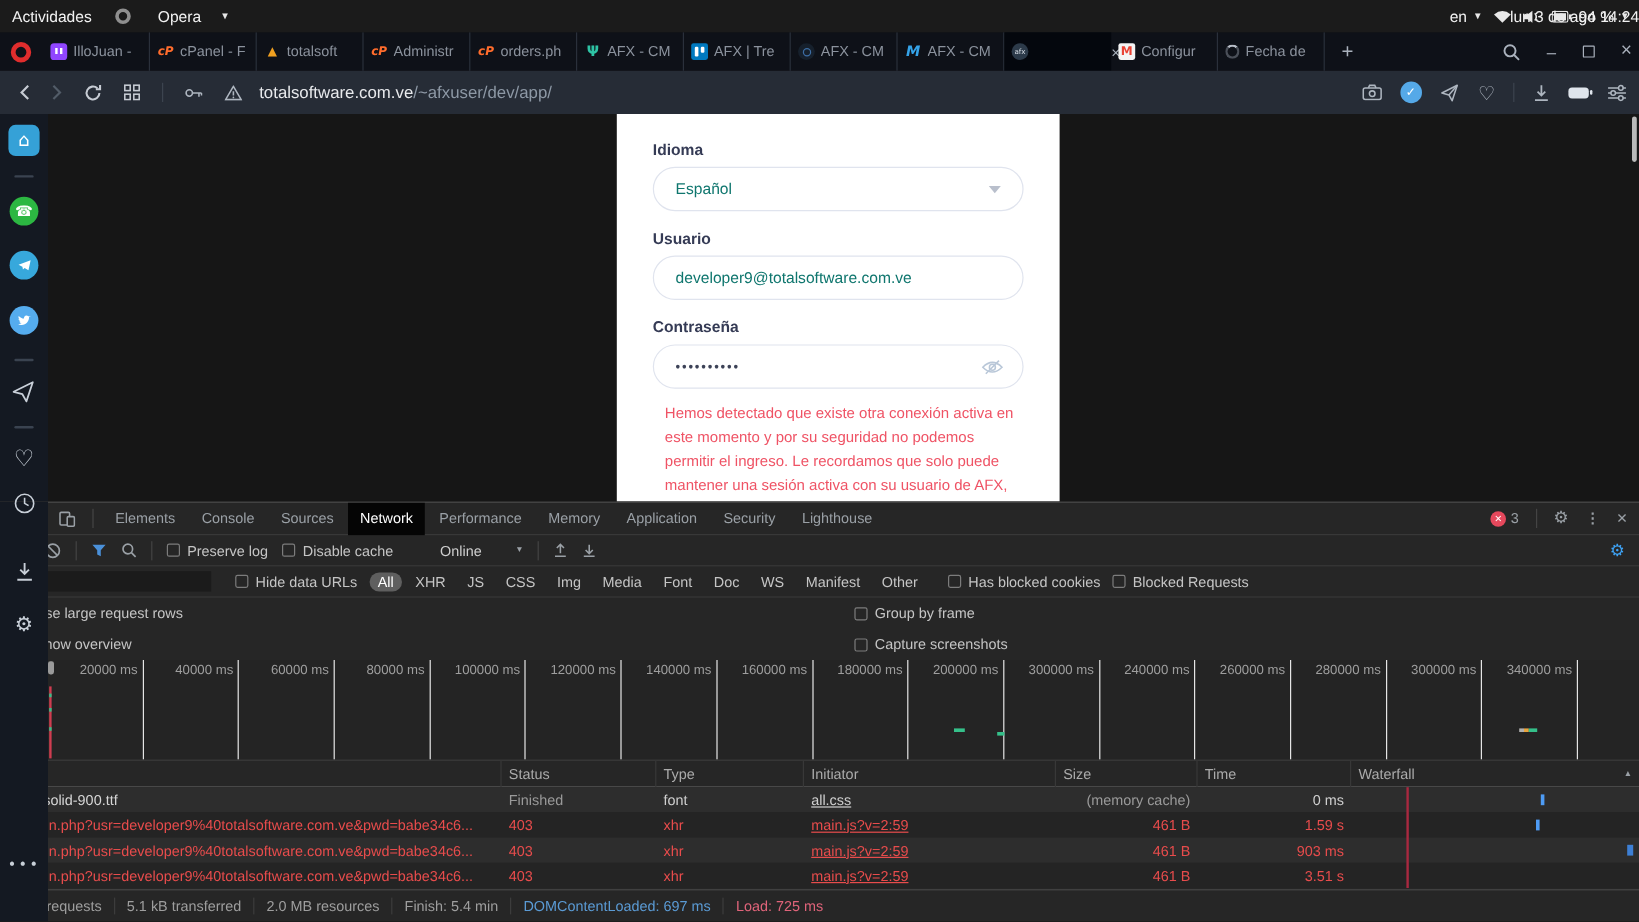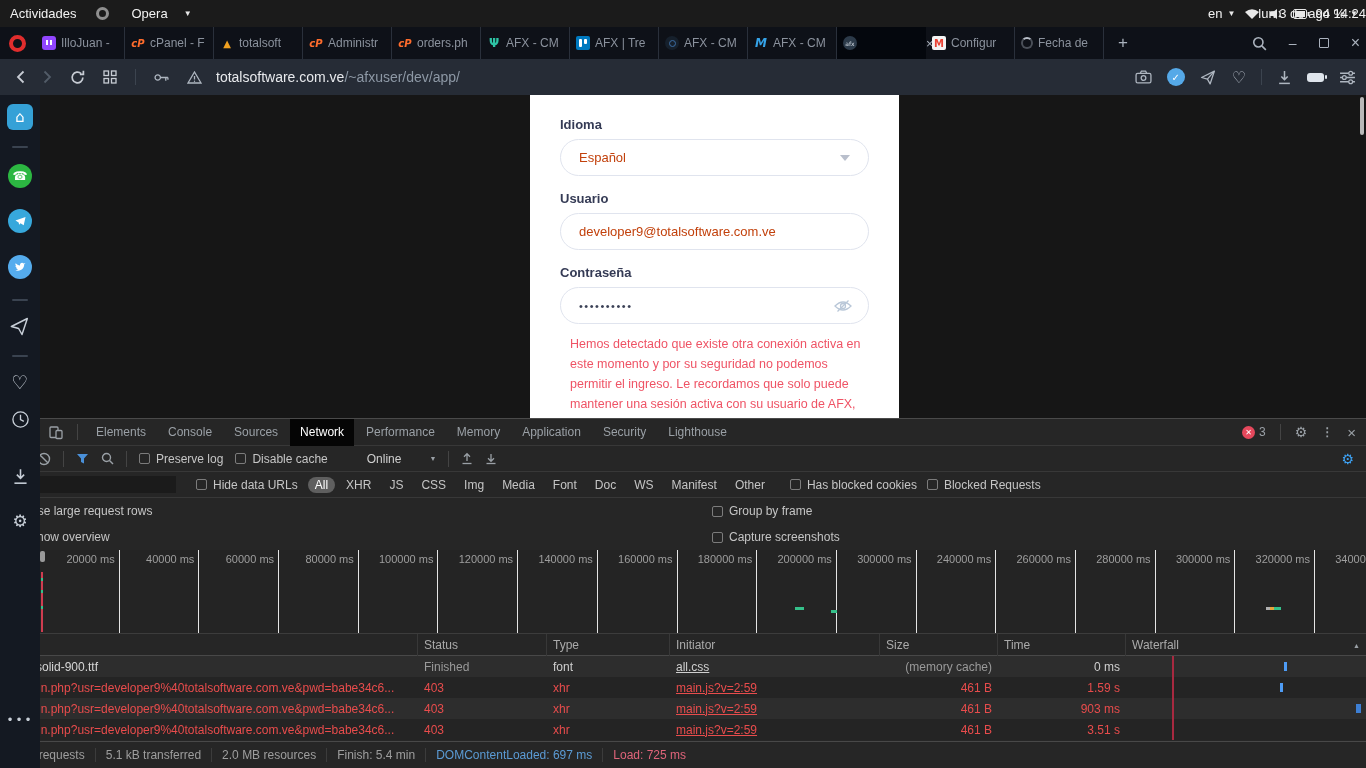--- a/index.html
+++ b/index.html
@@ -62,24 +62,24 @@
   #sidebar ~ #sidebar2 {}
   .side-slot { width:40px; display:flex; justify-content:center; position:absolute; }
   .sq-home { width:26px; height:26px; border-radius:6px; background:#35a1d7; color:#fff; font-size:15px; display:flex; align-items:center; justify-content:center; font-family:"DejaVu Sans",sans-serif; }
   .circ { width:24px; height:24px; border-radius:50%; display:flex; align-items:center; justify-content:center; color:#fff; font-size:12px; font-family:"DejaVu Sans",sans-serif; }
   .c-wa { background:#2cb742; } .c-tg { background:#37a8dc; } .c-tw { background:#55acee; }
   .side-div { width:16px; height:2px; background:#3a4350; border-radius:1px; }
   .glyph { font-family:"DejaVu Sans",sans-serif; color:#c8cfd8; }
 
   
   #page { position:absolute; left:40px; top:95px; width:1326px; height:323px; background:#161616; }
-  #card { position:absolute; left:490px; top:0; width:369px; height:323px; background:#ffffff; overflow:hidden; }
+  #card { position:absolute; left:474px; top:0; width:369px; height:323px; background:#ffffff; overflow:hidden; }
   .f-label { font-size:13px; font-weight:bold; color:#353b55; margin:0 0 0 30px; }
   .f-box { margin:7px 30px 0 30px; height:37px; border:1px solid #e0e4ee; border-radius:19px; display:flex; align-items:center; padding:0 18px; position:relative; }
-  .f-box input, .f-box .val { border:none; outline:none; font-family:"Liberation Sans",sans-serif; font-size:13px; color:#c2410c; width:100%; background:transparent; }
+  .f-box input, .f-box .val { border:none; outline:none; font-family:"Liberation Sans",sans-serif; font-size:13px; color:#0f766e; width:100%; background:transparent; }
   .chev-dn { width:0; height:0; border-left:5px solid transparent; border-right:5px solid transparent; border-top:6px solid #b9bfcc; position:absolute; right:18px; top:15px; }
   #pwd-dots { font-size:11px; letter-spacing:1.5px; color:#3c4257; }
   #error-msg { margin:10px 30px 0 40px; width:296px; font-size:12.5px; line-height:20px; color:#ef5365; }
   #page-scrollbar { position:absolute; right:2px; top:2px; width:4px; height:38px; background:#b9b9b9; border-radius:2px; }
 
   
   #devtools { position:absolute; left:0; top:418px; width:1366px; height:350px; background:#262626; border-top:1px solid #4a4a4a; font-size:12px; color:#c5c5c5; }
   .dt-row { position:relative; display:flex; align-items:center; border-bottom:1px solid #383838; }
   #dt-tabs { height:27px; padding-left:14px; gap:2px; }
   #dt-tabs .ticon { margin:0 6px; display:flex; }
@@ -564,21 +564,20 @@
     <div class="ov-cell">120000 ms</div>
     <div class="ov-cell">140000 ms</div>
     <div class="ov-cell">160000 ms</div>
     <div class="ov-cell">180000 ms</div>
     <div class="ov-cell">200000 ms</div>
     <div class="ov-cell">300000 ms</div>
     <div class="ov-cell">240000 ms</div>
     <div class="ov-cell">260000 ms</div>
     <div class="ov-cell">280000 ms</div>
     <div class="ov-cell">300000 ms</div>
-    <div class="ov-cell">320000 ms</div>
     <div class="ov-cell">340000 ms</div>
     <span id="ov-handle"></span>
     <span id="ov-redline">
         <i style="top:6px;"></i>
         <i style="top:18px;"></i>
         <i style="top:34px;"></i>
       </span>
     <span class="ov-mark" style="left:795px; top:57px;">
         <span class="seg" style="width:9px; background:#35c08a;"></span>
       </span>

